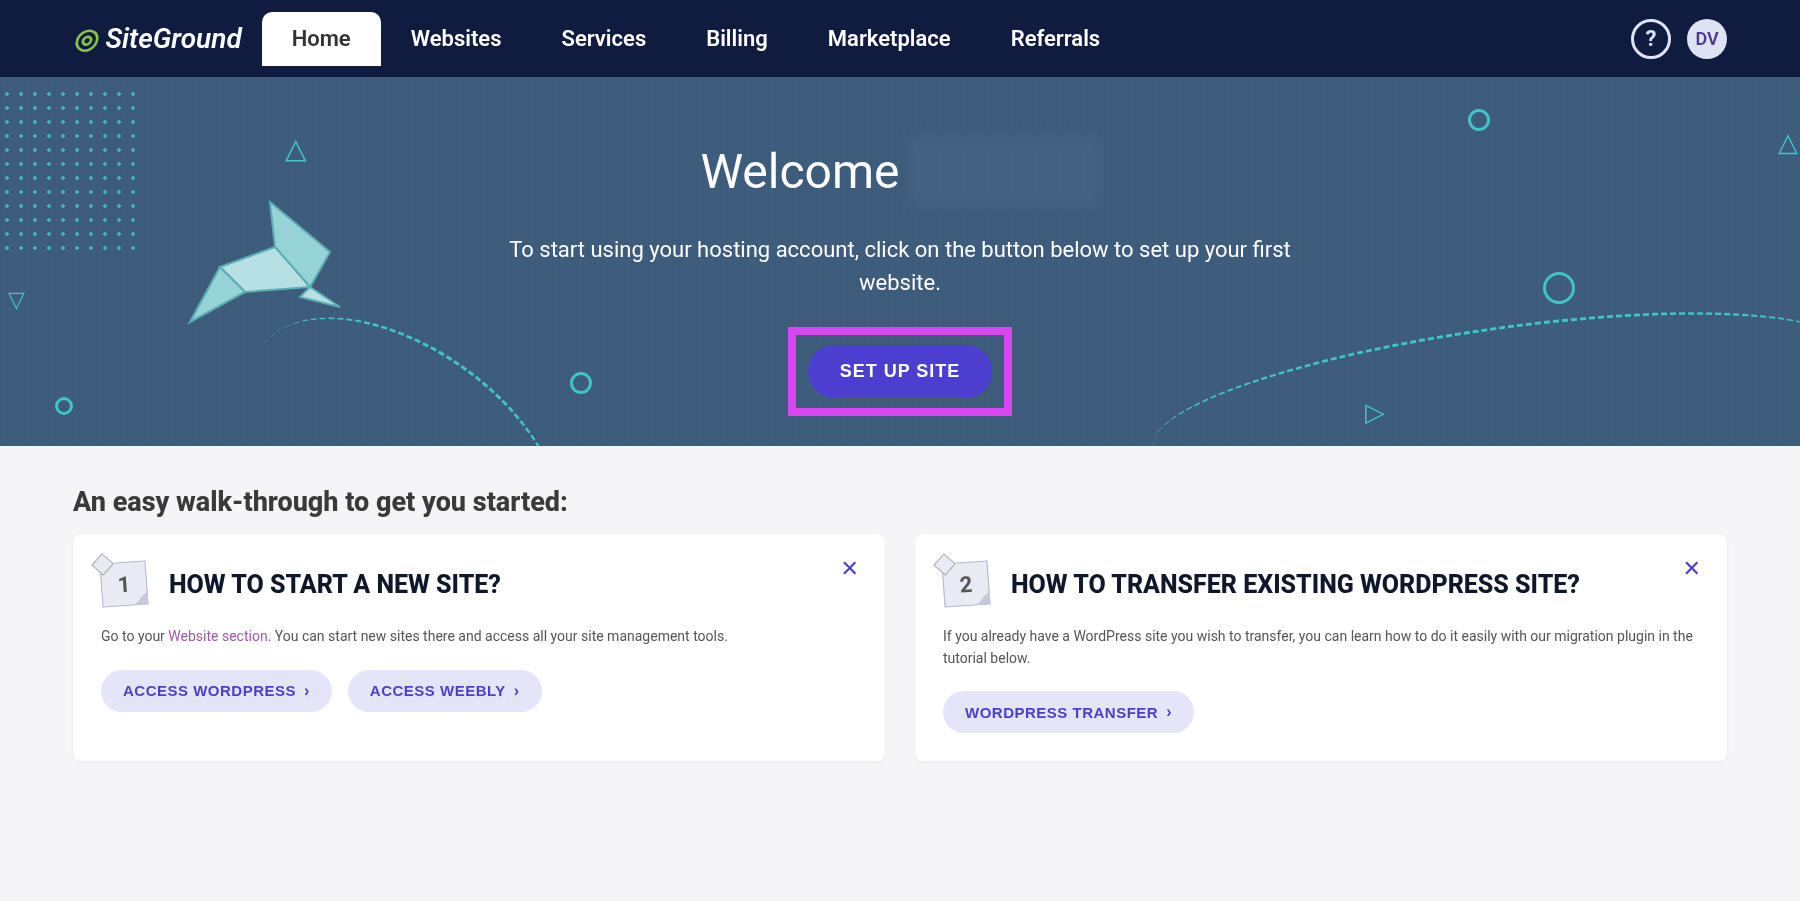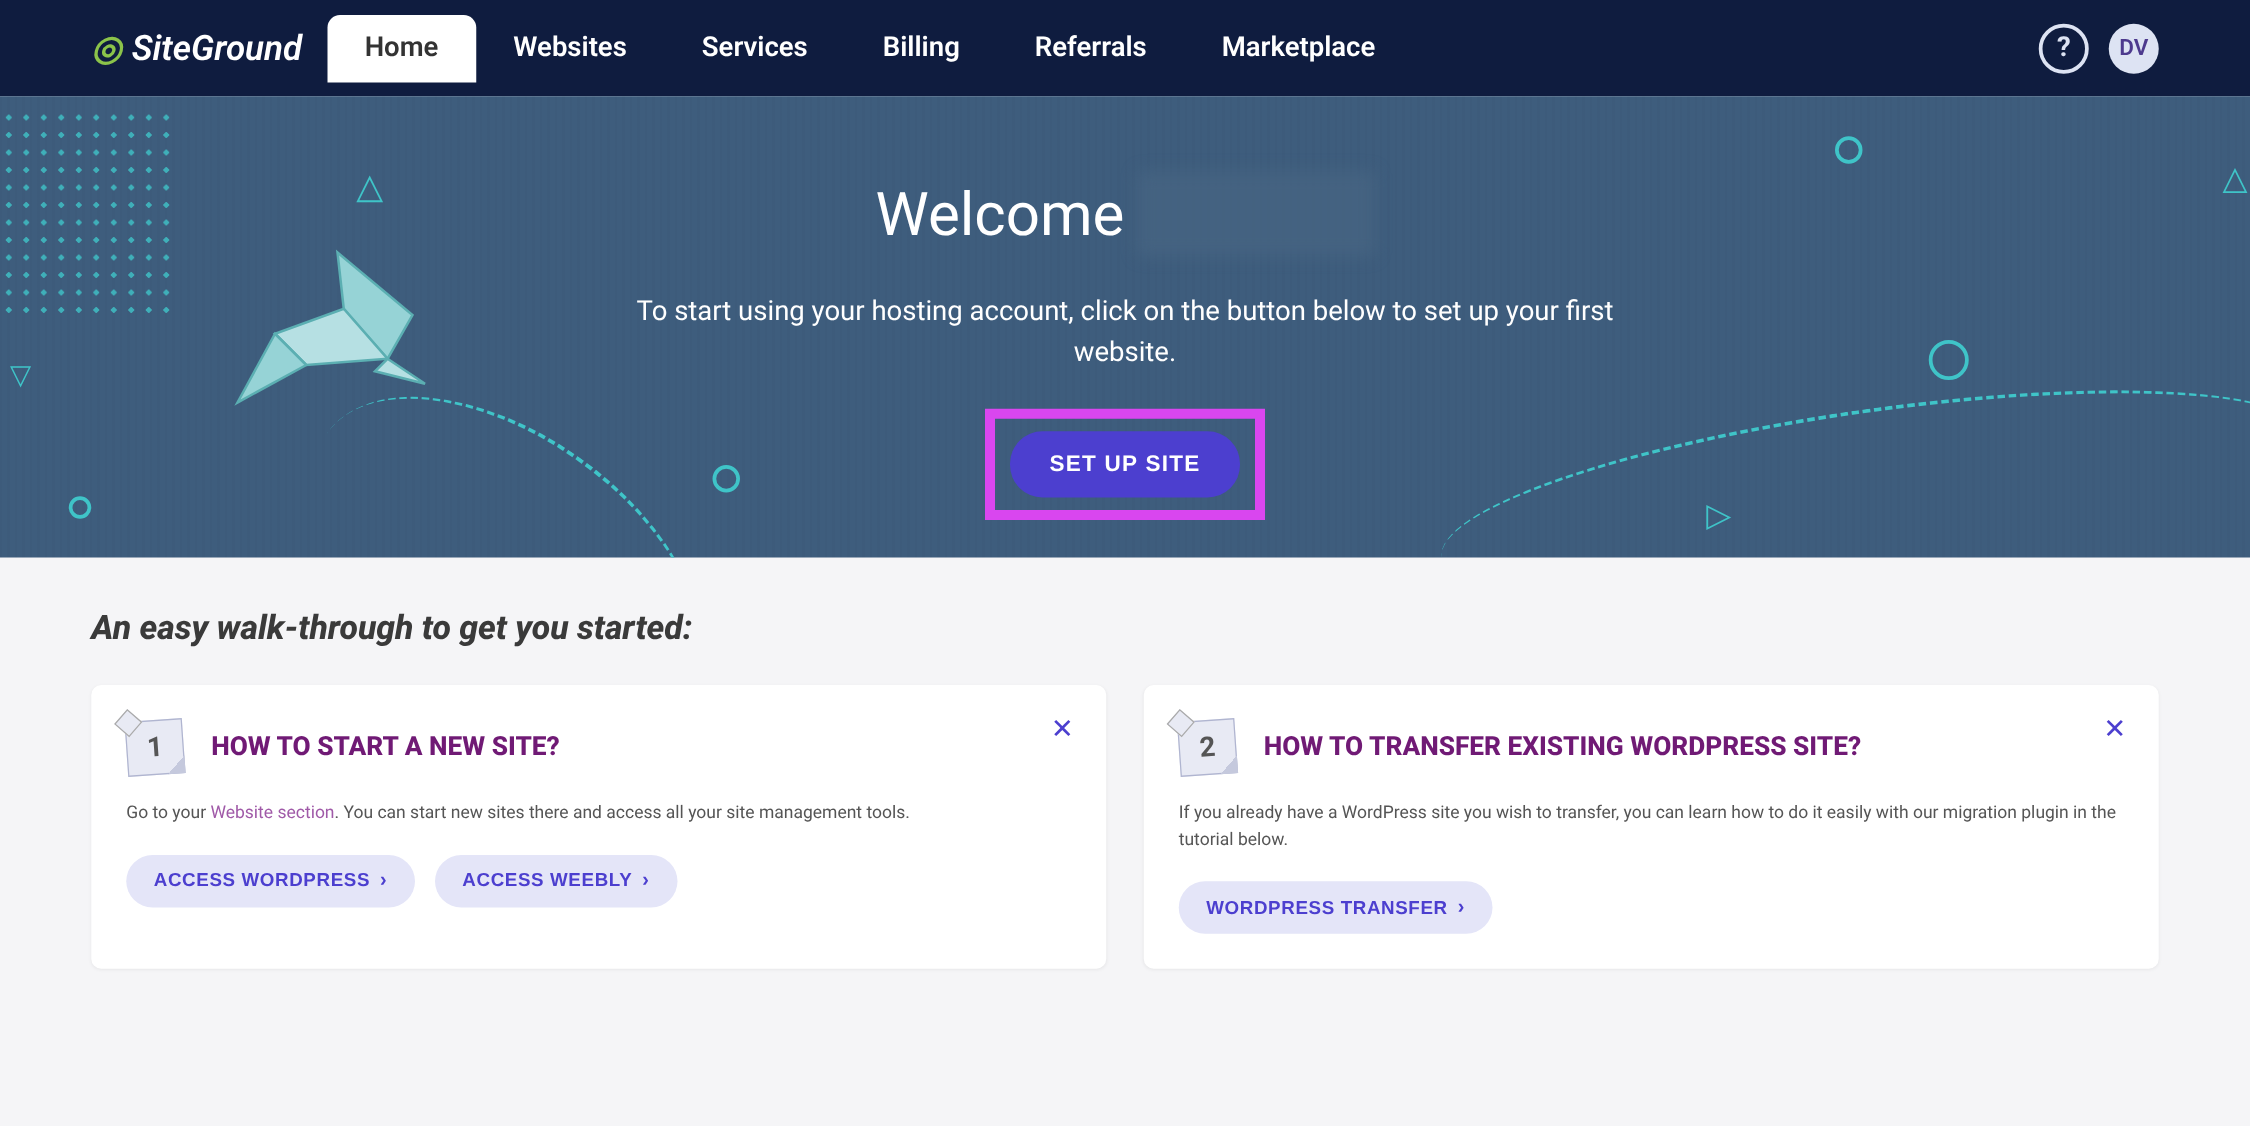--- a/index.html
+++ b/index.html
@@ -31,50 +31,50 @@
     .tri3 { color:#3fc4c8; font-size:26px; top:50px; right:2px; }
     .tri4 { color:#3fc4c8; font-size:26px; top:320px; right:415px; }
     .circ1 { width:22px; height:22px; border:3px solid #3fc4c8; border-radius:50%; top:32px; right:310px; }
     .circ2 { width:32px; height:32px; border:3px solid #3fc4c8; border-radius:50%; top:195px; right:225px; }
     .circ3 { width:18px; height:18px; border:3px solid #3fc4c8; border-radius:50%; top:320px; left:55px; }
     .circ4 { width:22px; height:22px; border:3px solid #3fc4c8; border-radius:50%; top:295px; left:570px; }
     .line1 { top:250px; right:-50px; width:700px; height:140px; border-top:3px dashed #3fc4c8; border-radius:50%; transform: rotate(-8deg); }
     .line2 { top:270px; left:230px; width:350px; height:200px; border-top:3px dashed #3fc4c8; border-radius:50%; transform: rotate(35deg); }
     
     .content { padding: 40px 73px; }
-    .walk-title { font-size: 27px; font-weight: 800; color: #3a3a3a; margin-bottom: 30px; font-style: italic; }
+    .walk-title { font-size: 27px; font-weight: 800; color: #3a3a3a; margin-bottom: 16px; }
     .cards { display: flex; gap: 30px; }
     .card { background: #fff; border-radius: 8px; padding: 28px; flex: 1; box-shadow: 0 1px 3px rgba(0,0,0,0.06); position: relative; }
     .card-head { display: flex; align-items: center; gap: 22px; margin-bottom: 20px; }
     .step-icon { width: 46px; height: 44px; background: #e8eaf4; border: 1px solid #b0b5d0; display: flex; align-items: center; justify-content: center; font-size: 22px; font-weight: 700; color: #555; transform: rotate(-4deg); position: relative; }
     .step-icon::after { content:''; position:absolute; bottom:-1px; right:-1px; width:14px; height:14px; background:linear-gradient(135deg, transparent 50%, #c5c9dd 50%); }
     .step-icon::before { content:''; position:absolute; top:-8px; left:-6px; width:14px; height:14px; border:1px solid #aaa; transform: rotate(45deg); background:#e8eaf4; }
-    .card-title { font-size: 21px; font-weight: 800; color: #701a75; }
+    .card-title { font-size: 25px; font-weight: 800; color: #0f172a; }
     .card-close { position: absolute; top: 22px; right: 26px; color: #4c3fcf; font-size: 22px; cursor: pointer; font-weight: 300; }
     .card-body { font-size: 14px; color: #555; line-height: 1.55; margin-bottom: 22px; }
     .card-body a { color: #a05aa8; text-decoration: none; }
     .card-actions { display: flex; gap: 16px; }
     .pill-btn { background: #e4e5f8; color: #4c3fcf; border: none; padding: 12px 22px; border-radius: 22px; font-size: 15px; font-weight: 700; letter-spacing: 0.5px; display: flex; align-items: center; gap: 8px; cursor: pointer; }
     .chev { font-size: 16px; font-weight: 800; }
   </style>
 </head>
 <body>
 
 <div class="topbar">
   <div class="logo">
     <span class="logo-icon">◎</span>
     <span>SiteGround</span>
   </div>
   <div class="nav">
     <div class="nav-item active">Home</div>
     <div class="nav-item">Websites</div>
     <div class="nav-item">Services</div>
     <div class="nav-item">Billing</div>
+    <div class="nav-item">Marketplace</div>
     <div class="nav-item">Referrals</div>
-    <div class="nav-item">Marketplace</div>
   </div>
   <div class="topbar-right">
     <div class="help-icon">?</div>
     <div class="avatar">DV</div>
   </div>
 </div>
 
 <div class="hero">
   <div class="deco dots"></div>
   <div class="deco crane">

